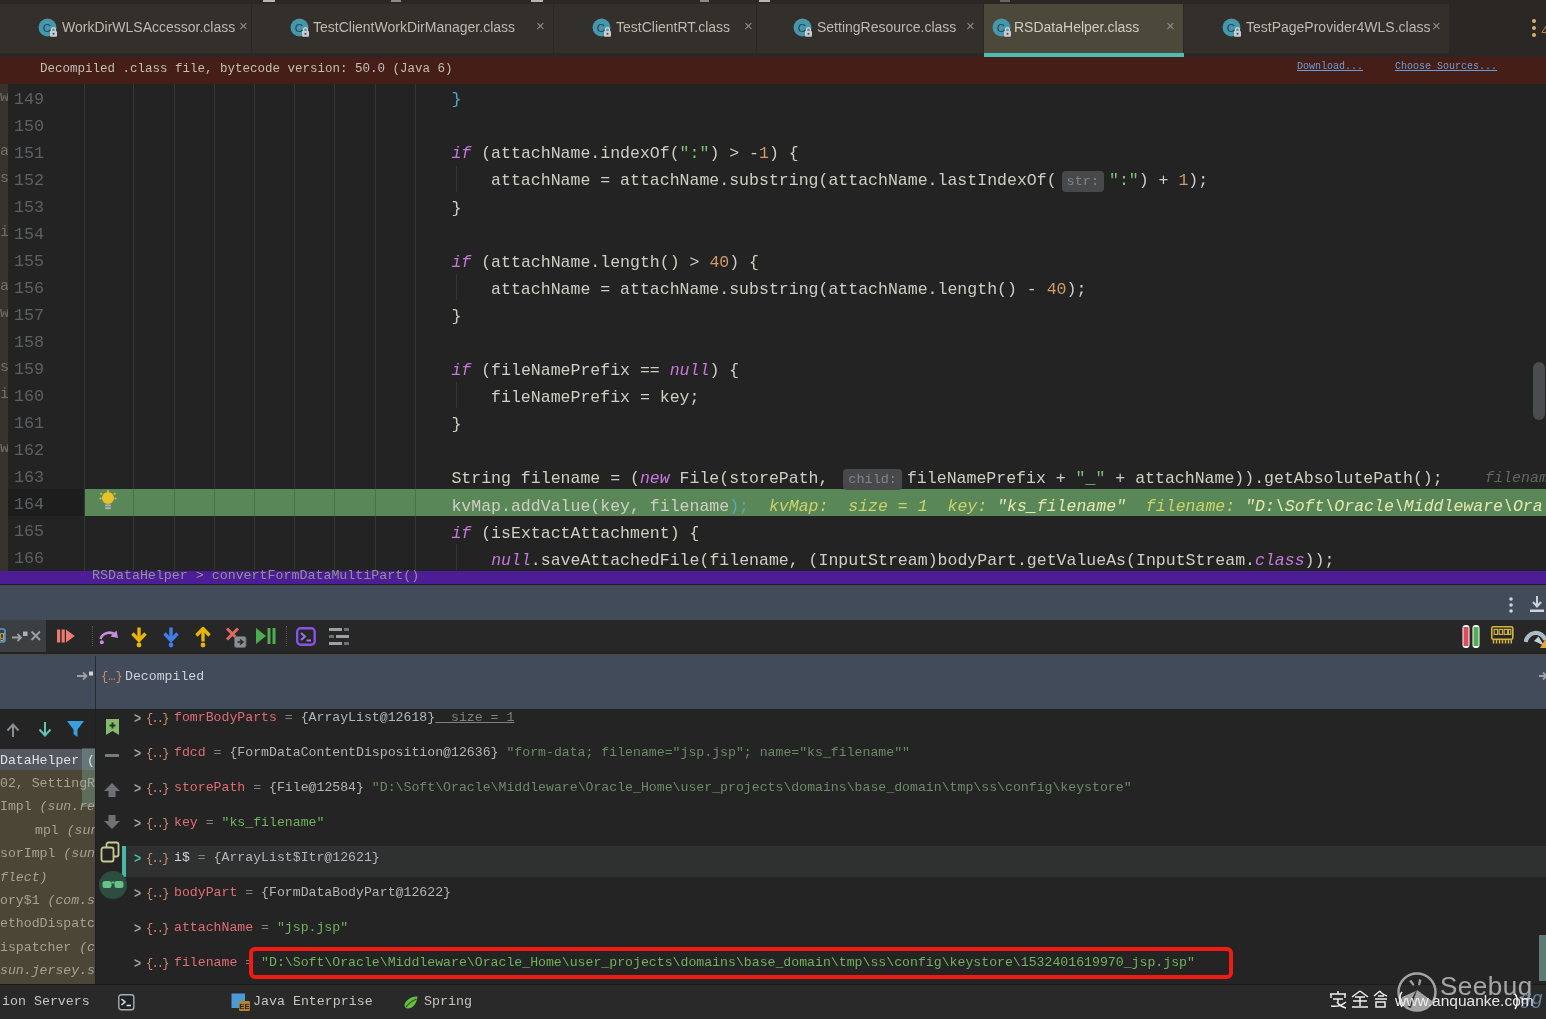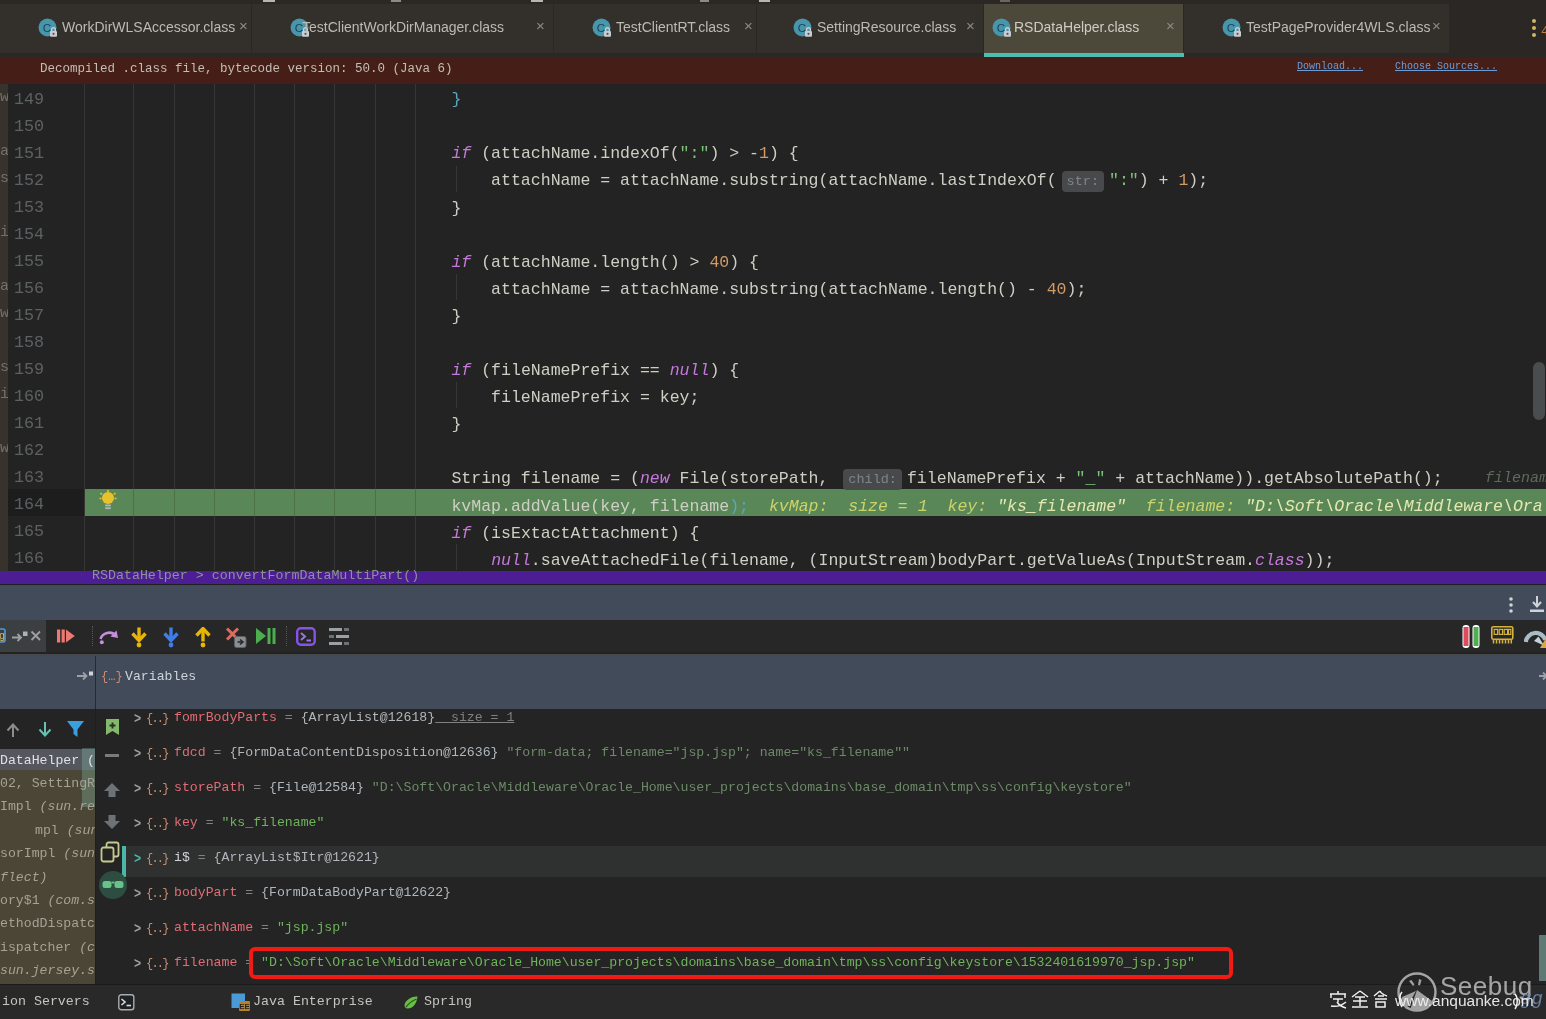--- a/index.html
+++ b/index.html
@@ -138,21 +138,21 @@
       <text x="11" y="18" font-size="13" fill="#c77d3c" font-family="Liberation Mono">4</text>
     </svg>
     <div class="abs" style="left:263px;top:0;width:12px;height:2px;background:#b9b5ae;"></div>
     <div class="abs" style="left:391px;top:0;width:10px;height:2px;background:#8d8a84;"></div>
     <div class="abs" style="left:531px;top:0;width:12px;height:2px;background:#b9b5ae;"></div>
     <div class="abs" style="left:700px;top:0;width:9px;height:2px;background:#8d8a84;"></div>
     <div class="abs" style="left:759px;top:0;width:11px;height:2px;background:#b9b5ae;"></div>
     <div class="abs" style="left:1000px;top:0;width:10px;height:2px;background:#6a675f;"></div>
   </div>
   <div class="abs tablbl" style="left:62px;">WorkDirWLSAccessor.class</div>
-  <div class="abs tablbl" style="left:302px;">TestClientWorkDirManager.class</div>
+  <div class="abs tablbl" style="left:313px;">TestClientWorkDirManager.class</div>
   <div class="abs tablbl" style="left:616px;">TestClientRT.class</div>
   <div class="abs tablbl" style="left:817px;">SettingResource.class</div>
   <div class="abs tablbl act" style="left:1014px;">RSDataHelper.class</div>
   <div class="abs tablbl" style="left:1246px;">TestPageProvider4WLS.class</div>
   <div class="abs tabx" style="left:239px;">×</div>
   <div class="abs tabx" style="left:536px;">×</div>
   <div class="abs tabx" style="left:744px;">×</div>
   <div class="abs tabx" style="left:966px;">×</div>
   <div class="abs tabx" style="left:1166px;">×</div>
   <div class="abs tabx" style="left:1432px;">×</div>
@@ -346,21 +346,21 @@
     <svg class="abs" style="left:1524px;top:5px;" width="22" height="23">
       <path d="M1.8 17 a10 10 0 0 1 19.5 -2" fill="none" stroke="#a9bcc6" stroke-width="4.2"></path>
       <path d="M10 16 L20 20.5 L14.5 11.5 Z" fill="#c3d2da"></path>
       <path d="M16 23 L22 13 L22 23 Z" fill="#e0a63f"></path>
     </svg>
   </div>
 
   <div class="abs" id="varhead">
     <div class="vsep"></div>
     <div style="position:absolute;left:101px;top:14px;color:#cc8d70;font-size:12px;">{…}</div>
-    <div class="ttl" style="left:125px;">Variables</div>
+    <div class="ttl" style="left:125px;">Decompiled</div>
     <svg style="position:absolute;left:76px;top:13px;" width="20" height="14">
         <path d="M1 7 h9 M7 3.5 l3.5 3.5 -3.5 3.5" stroke="#9ca1a7" stroke-width="1.8" fill="none"></path>
         <rect x="13" y="2.5" width="4" height="4" fill="#cfd3d8"></rect>
       </svg>
     <svg style="position:absolute;left:1538px;top:13px;" width="8" height="14">
         <path d="M1 7 h7 M5 3.5 l3.5 3.5 -3.5 3.5" stroke="#9ca1a7" stroke-width="1.8" fill="none"></path>
       </svg>
   </div>
 
   <div class="abs" id="varbody">

